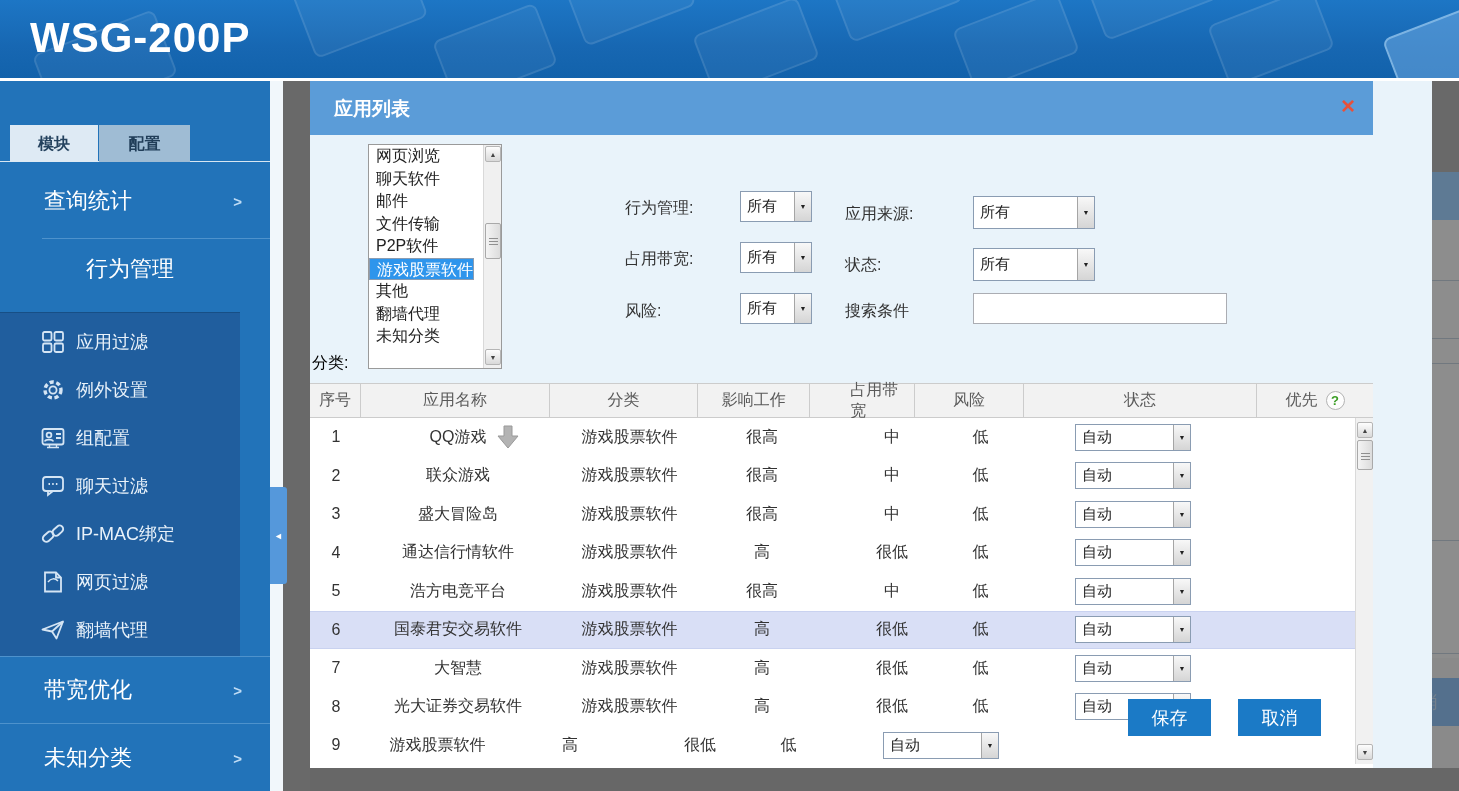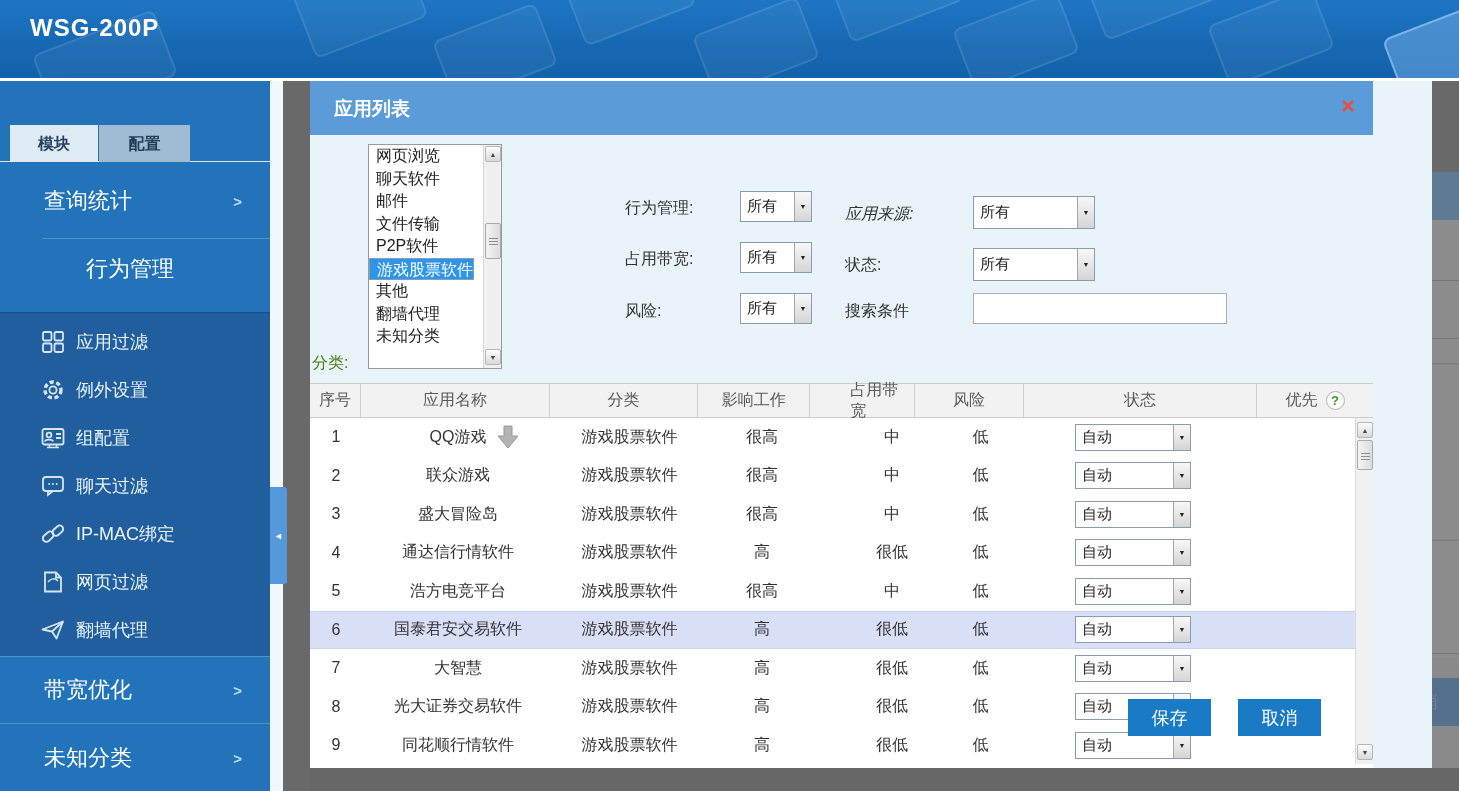--- a/index.html
+++ b/index.html
@@ -6,39 +6,39 @@
   html,body { width:1459px; height:791px; overflow:hidden; background:#676767;
               font-family:"Liberation Sans","DejaVu Sans",sans-serif; }
   #canvas { position:relative; width:1459px; height:791px; }
 
   
   .banner { position:absolute; left:0; top:0; width:1459px; height:78px;
             background:linear-gradient(180deg,#1d76c5 0%,#1767b2 60%,#1262ab 100%); overflow:hidden; }
   .key { position:absolute; border-radius:8px; background:rgba(255,255,255,0.05);
          border:2px solid rgba(255,255,255,0.10); transform:rotate(-21deg); }
   .key.bright { background:rgba(110,170,225,0.55); border-color:rgba(160,205,240,0.6); }
-  .logo { position:absolute; left:30px; top:14px; color:#fff; font-size:24px; font-weight:bold; letter-spacing:1px; }
+  .logo { position:absolute; left:30px; top:14px; color:#fff; font-size:42px; font-weight:bold; letter-spacing:1px; }
   .banner-underline { position:absolute; left:0; top:78px; width:1459px; height:3px; background:#ffffff; }
 
   
   .sidebar { position:absolute; left:0; top:81px; width:270px; height:710px; background:#2273b9; }
   .tabs { position:absolute; left:0; top:0; width:270px; height:81px; border-bottom:1px solid #d7e6f2; }
   .tab { position:absolute; top:44px; height:37px; text-align:center; line-height:37px;
          font-size:16px; font-weight:bold; cursor:pointer; }
   .tab-a { left:10px; width:88px; background:#deeaf4; color:#24425e; }
   .tab-b { left:99px; width:91px; background:#9fbcd4; color:#203d58; }
   .navsec { position:absolute; left:0; width:270px; color:#fff; cursor:pointer; }
   .navsec .t { position:absolute; left:44px; top:50%; transform:translateY(-50%); font-size:22px; }
   .navsec .ar { position:absolute; right:28px; top:50%; transform:translateY(-50%);
                 font-size:15px; font-weight:bold; color:#bfdcf5; }
   .sec1 { top:82px;  height:75px; }
   .sec2 { top:157px; height:60px; border-top:1px solid #4e92cc;margin-left:42px; }
   .sec3 { top:575px; height:67px; border-top:1px solid #4e92cc; }
   .sec4 { top:642px; height:68px; border-top:1px solid #4e92cc; }
-  .submenu { position:absolute; left:0; top:231px; width:310px; height:344px;
+  .submenu { position:absolute; left:0; top:231px; width:240px; height:344px;
              background:#205e9e; border-top:1px solid #174f86; padding-top:5px; }
   .subitem { position:relative; height:48px; cursor:pointer; }
   .subitem svg { position:absolute; left:40px; top:11px; }
   .subitem .lbl { position:absolute; left:76px; top:50%; transform:translateY(-50%);
                   font-size:18px; color:#e9f2fa; }
   .collapse-handle { position:absolute; left:270px; top:487px; width:17px; height:97px;
                      background:#5598db; border-radius:0 3px 3px 0; color:#fff; font-size:9px;
                      display:flex; align-items:center; justify-content:center; cursor:pointer; z-index:5; }
 
   
@@ -67,21 +67,21 @@
              white-space:nowrap; cursor:pointer; }
   .lb-item.sel { background:#2e95ec; color:#fff; }
   .lb-scroll { position:absolute; right:0; top:0; width:18px; height:223px; background:#f0f0f0;
                border-left:1px solid #d9d9d9; }
   .sb-btn { position:absolute; left:1px; width:16px; height:16px; background:linear-gradient(180deg,#fdfdfd,#d9d9d9);
             border:1px solid #b5b5b5; border-radius:2px; font-size:7px; color:#444;
             display:flex; align-items:center; justify-content:center; cursor:pointer; }
   .sb-thumb { position:absolute; left:1px; width:16px; background:linear-gradient(90deg,#f4f4f4,#dcdcdc);
               border:1px solid #a9a9a9; border-radius:2px; cursor:grab; }
   .grip { position:absolute; left:3px; width:9px; height:1px; background:#8f8f8f; }
-  .cat-label { position:absolute; left:2px; top:272px; font-size:16px; color:#4d7c0f; }
+  .cat-label { position:absolute; left:2px; top:272px; font-size:16px; color:#000000; }
 
   
   .flabel { position:absolute; font-size:16px; color:#333; }
   .sel { position:absolute; background:#fff; border:1px solid #8a9cb2; display:flex; cursor:pointer; }
   .sel .val { flex:1; font-size:15px; color:#222; padding-left:6px; display:flex; align-items:center; }
   .sel .btn { width:17px; background:linear-gradient(180deg,#f8f8f8,#d5d5d5); border-left:1px solid #a5a5a5;
               display:flex; align-items:center; justify-content:center; font-size:7px; color:#222; }
   .search-input { position:absolute; left:663px; top:212px; width:254px; height:31px; background:#fff;
                   border:1px solid #abadb3; font-size:15px; padding:0 6px; }
 
@@ -279,21 +279,21 @@
         <div class="sb-btn" style="top:204px">▼</div>
       </div>
     </div>
     <div class="cat-label">分类:</div>
 
     <div class="flabel" style="left:315px;top:117px;">行为管理:</div>
     <div class="sel" style="left:430px;top:110px;width:72px;height:31px;">
       <span class="val">所有</span>
       <span class="btn">▼</span>
     </div>
-    <div class="flabel" style="left:535px;top:123px;font-style:italic;">应用来源:</div>
+    <div class="flabel" style="left:535px;top:123px;">应用来源:</div>
     <div class="sel" style="left:663px;top:115px;width:122px;height:33px;">
       <span class="val">所有</span>
       <span class="btn">▼</span>
     </div>
 
     <div class="flabel" style="left:315px;top:168px;">占用带宽:</div>
     <div class="sel" style="left:430px;top:161px;width:72px;height:31px;">
       <span class="val">所有</span>
       <span class="btn">▼</span>
     </div>
@@ -462,21 +462,20 @@
                 <div class="sel">
               <span class="val">自动</span>
               <span class="btn">▼</span>
           </div>
               </div>
             </div>
         </div>
 
         <div class="trow">
           <div class="td c0">9</div>
-          <div class="td c1">同花顺行情软件</div>
           <div class="td c2">游戏股票软件</div>
           <div class="td c3">高</div>
           <div class="td c4">很低</div>
           <div class="td c5">低</div>
           <div class="td c6">
               <div class="row-sel">
                 <div class="sel">
               <span class="val">自动</span>
               <span class="btn">▼</span>
           </div>

